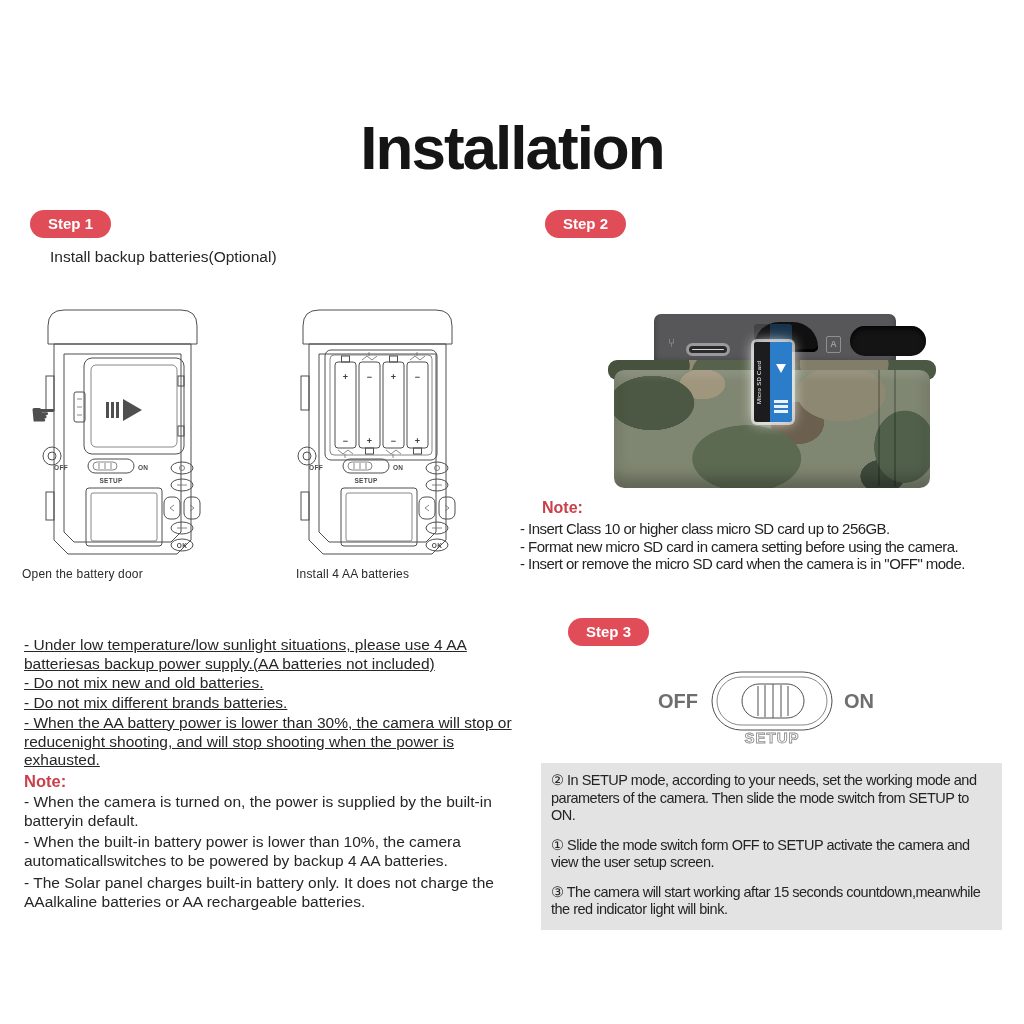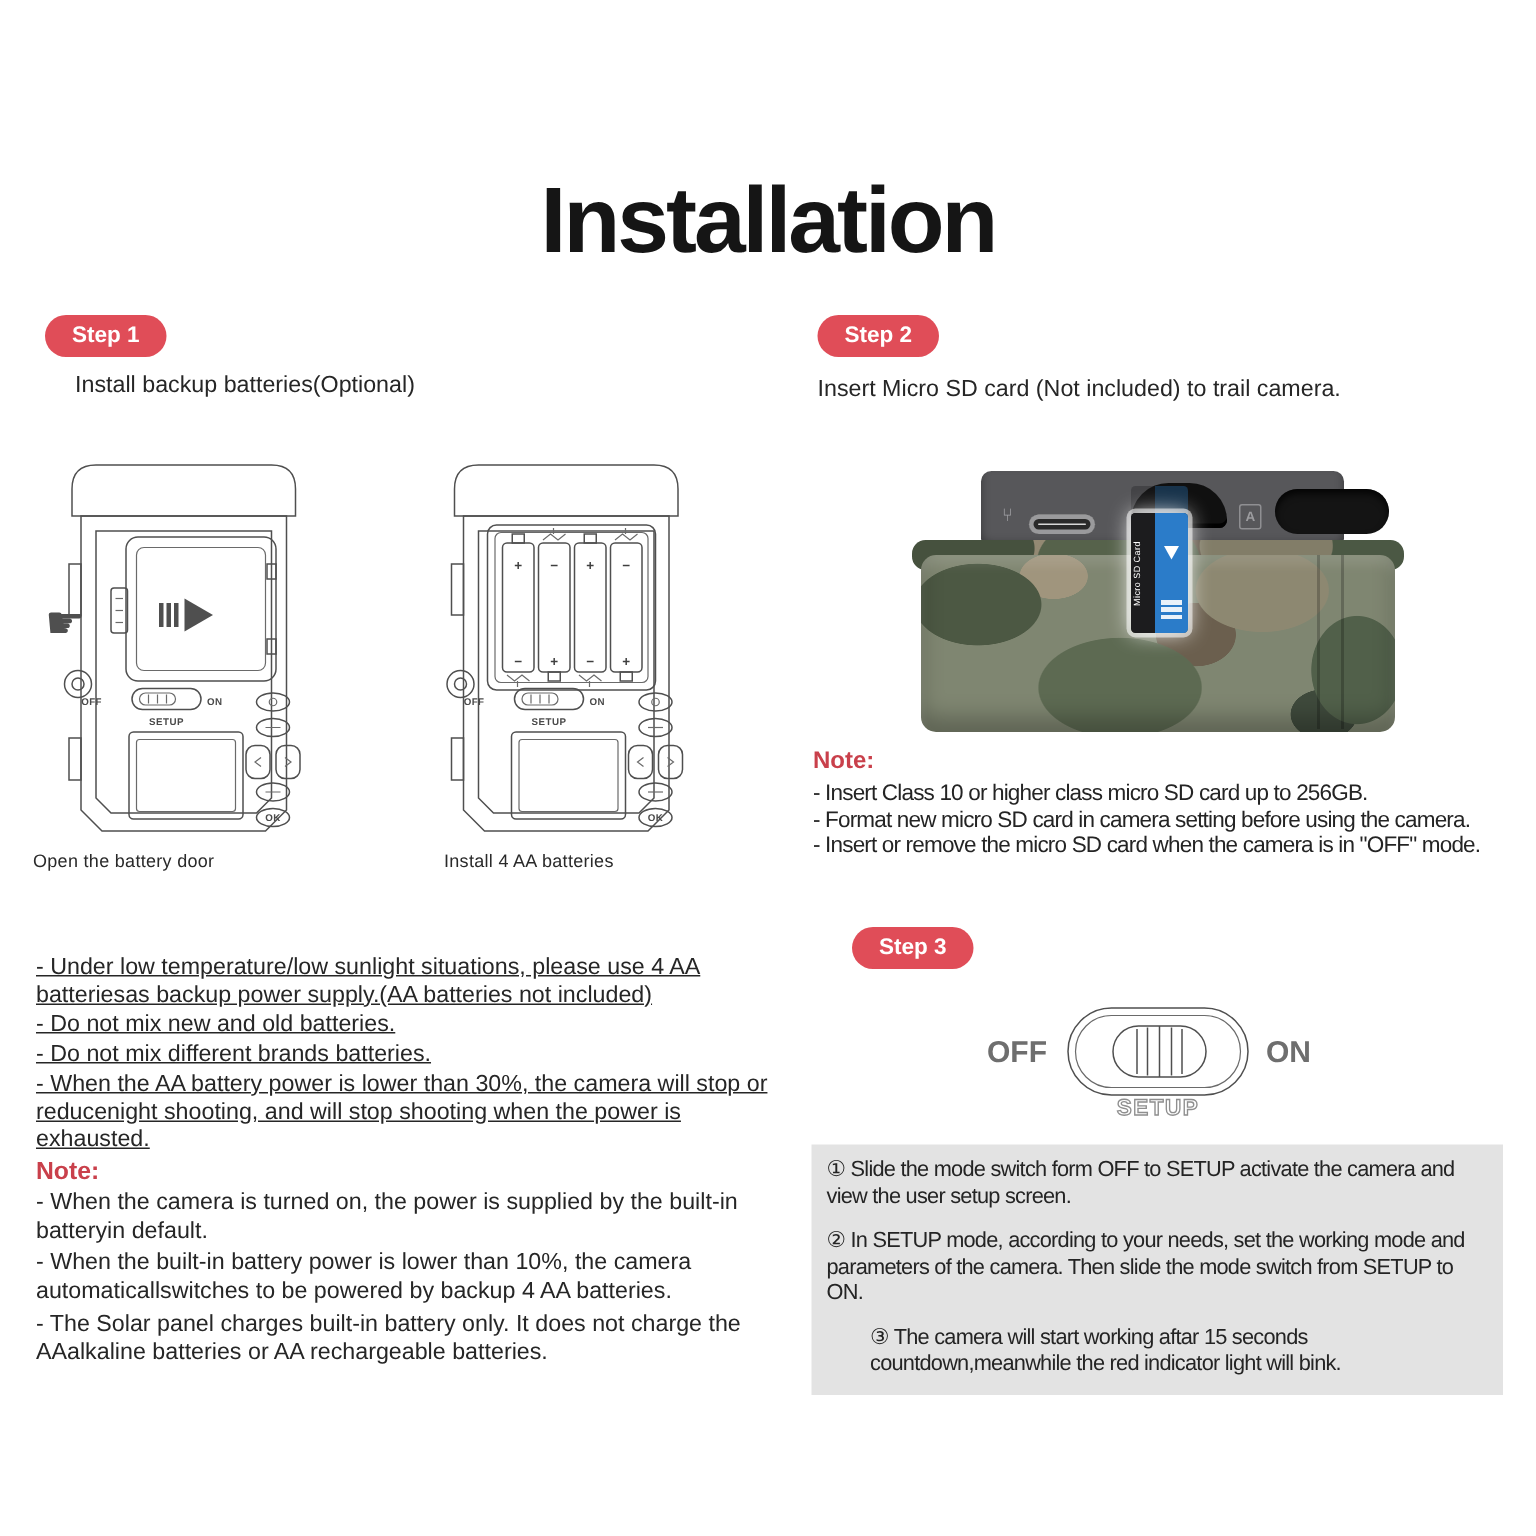--- a/index.html
+++ b/index.html
@@ -14,21 +14,21 @@
   .caption{font-size:12px;color:#2a2a2a;letter-spacing:0.2px;}
   .bullets{width:504px;font-size:15.5px;line-height:18.7px;color:#262626;}
   .bullets p{margin:0 0 1px 0;}
   .notelabel{font-size:16.5px;font-weight:700;color:var(--note-red,#c9404b);}
   .rbullets{width:472px;font-size:15px;line-height:17.5px;letter-spacing:-0.55px;color:#242424;}
   .rbullets p{margin:0;}
   .graybox{left:541px;top:763px;width:441px;background:var(--gray-box,#e3e3e3);
            padding:9px 10px 4px 10px;font-size:14.5px;line-height:17.5px;
            letter-spacing:-0.5px;color:#242424;}
   .graybox p{margin:0 0 12px 0;}
-  .graybox p:last-child{margin-bottom:7px;margin-left:29px;}
+  .graybox p:last-child{margin-bottom:7px;}
   svg text{font-family:"Liberation Sans",sans-serif;}
   .line{stroke:#4f4f4f;fill:none;stroke-width:1;}
   .line2{stroke:#6a6a6a;fill:none;stroke-width:0.8;}
   .dk{fill:#4f4f4f;stroke:none;}
   .lbl{fill:#4a4a4a;font-size:6.5px;font-weight:700;letter-spacing:0.3px;}
   .bsign{fill:#3f3f3f;font-size:9px;font-weight:700;text-anchor:middle;}
   
   .photo{left:606px;top:306px;width:332px;height:186px;}
   .slab{position:absolute;left:48px;top:8px;width:242px;height:52px;background:#57575a;
         border-radius:7px;box-shadow:inset 0 -4px 6px rgba(0,0,0,.35);}
@@ -217,21 +217,20 @@
   <div class="abs notelabel" style="left:24px;top:772px;">Note:</div>
   <div class="abs bullets" style="left:24px;top:793px;">
     <p style="margin-bottom:3px;">- When the camera is turned on, the power is supplied by the built-in batteryin default.</p>
     <p style="margin-bottom:3px;">- When the built-in battery power is lower than 10%, the camera automaticallswitches to be powered by backup 4 AA batteries.</p>
     <p>- The Solar panel charges built-in battery only. It does not charge the AAalkaline batteries or AA rechargeable batteries.</p>
   </div>
 
   <div class="abs badge" style="left:545px;top:210px;">
     <span>Step 2</span>
   </div>
-  <div class="abs intro" style="left:545px;top:251px;">Insert Micro SD card (Not included) to trail camera.</div>
 
   <div class="abs photo">
     <div class="slab">
       <div class="usbicon">⑂</div>
       <div class="usbport"></div>
       <div class="sdslot"></div>
       <div class="aicon">A</div>
       <div class="recess"></div>
     </div>
     <div class="camolip"></div>
@@ -247,21 +246,21 @@
         <div class="sdtext">Micro SD Card</div>
       </div>
       <div class="blu">
         <div class="sdarrow"></div>
         <div class="sdbars"></div>
       </div>
     </div>
   </div>
 
   <div class="abs notelabel" style="left:542px;top:499px;font-size:16px;">Note:</div>
-  <div class="abs rbullets" style="left:542px;top:520px;">
+  <div class="abs rbullets" style="left:520px;top:520px;">
     <p>- Insert Class 10 or higher class micro SD card up to 256GB.</p>
     <p>- Format new micro SD card in camera setting before using the camera.</p>
     <p>- Insert or remove the micro SD card when the camera is in "OFF" mode.</p>
   </div>
 
   <div class="abs badge" style="left:568px;top:618px;">
     <span>Step 3</span>
   </div>
 
   <svg class="abs" style="left:650px;top:660px;" width="250" height="88" viewBox="0 0 250 88">
@@ -274,18 +273,18 @@
       <line class="line" x1="115" y1="25" x2="115" y2="57"></line>
       <line class="line" x1="123" y1="24" x2="123" y2="58"></line>
       <line class="line" x1="131" y1="25" x2="131" y2="57"></line>
       <line class="line" x1="138" y1="26" x2="138" y2="56"></line>
     </g>
     <text x="194" y="48" font-size="20" font-weight="700" fill="#6e6e6e">ON</text>
     <text x="122" y="83" text-anchor="middle" font-size="15" font-weight="700" fill="#ffffff" stroke="#8f8f8f" stroke-width="0.9" letter-spacing="1">SETUP</text>
   </svg>
 
   <div class="abs graybox">
+    <p>② In SETUP mode, according to your needs, set the working mode and parameters of the camera. Then slide the mode switch from SETUP to ON.</p>
     <p>① Slide the mode switch form OFF to SETUP activate the camera and view the user setup screen.</p>
-    <p>② In SETUP mode, according to your needs, set the working mode and parameters of the camera. Then slide the mode switch from SETUP to ON.</p>
     <p>③ The camera will start working aftar 15 seconds countdown,meanwhile the red indicator light will bink.</p>
   </div>
 
 </div>
 
 </body></html>

